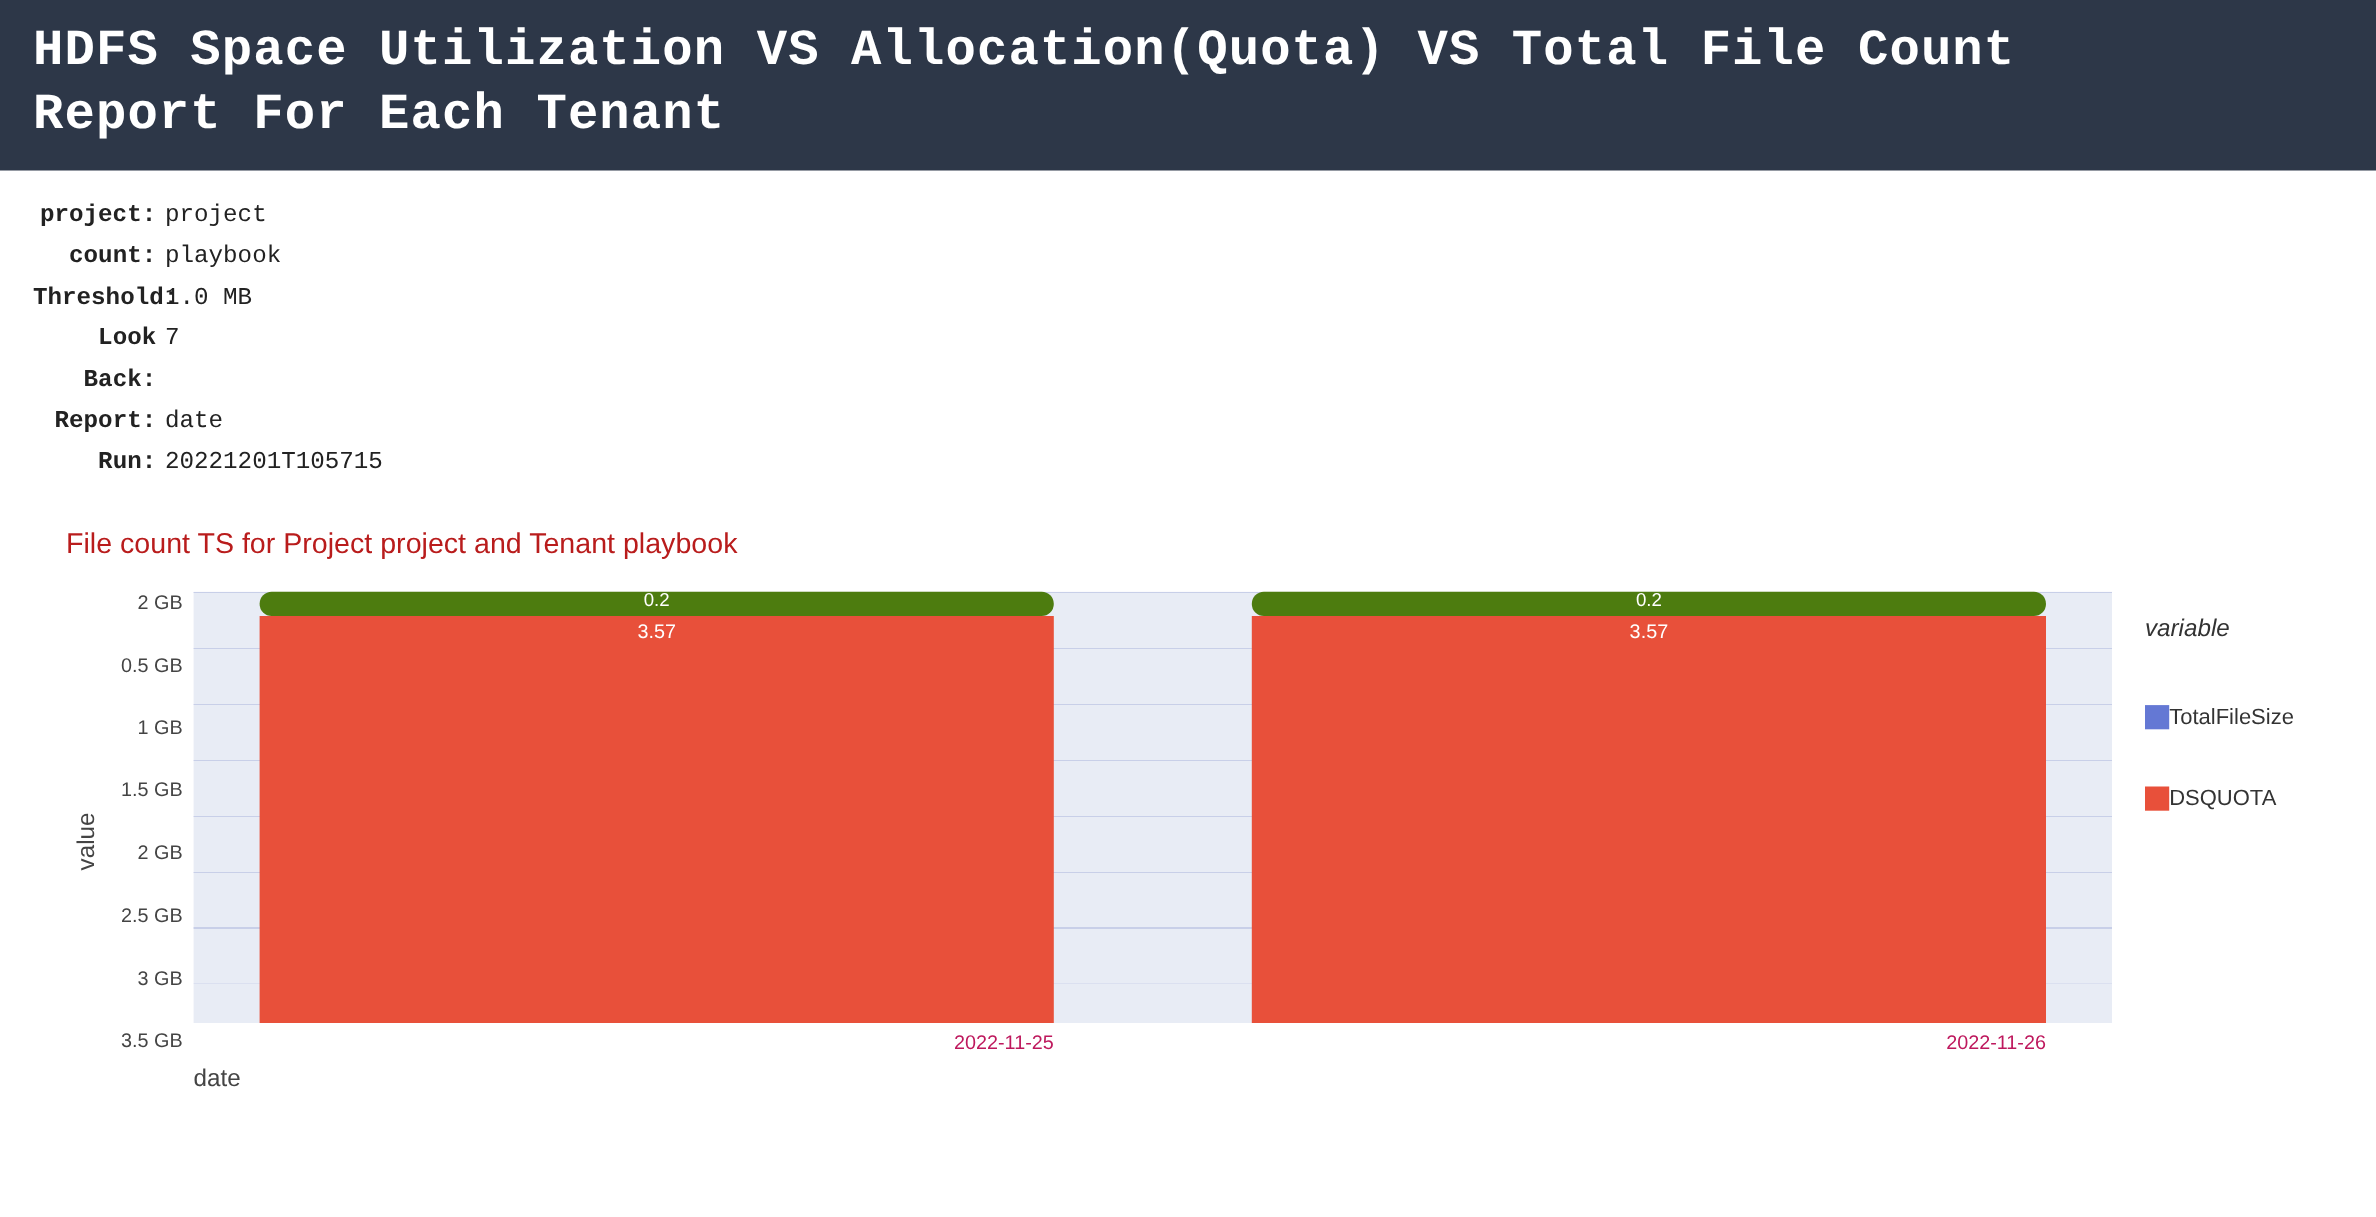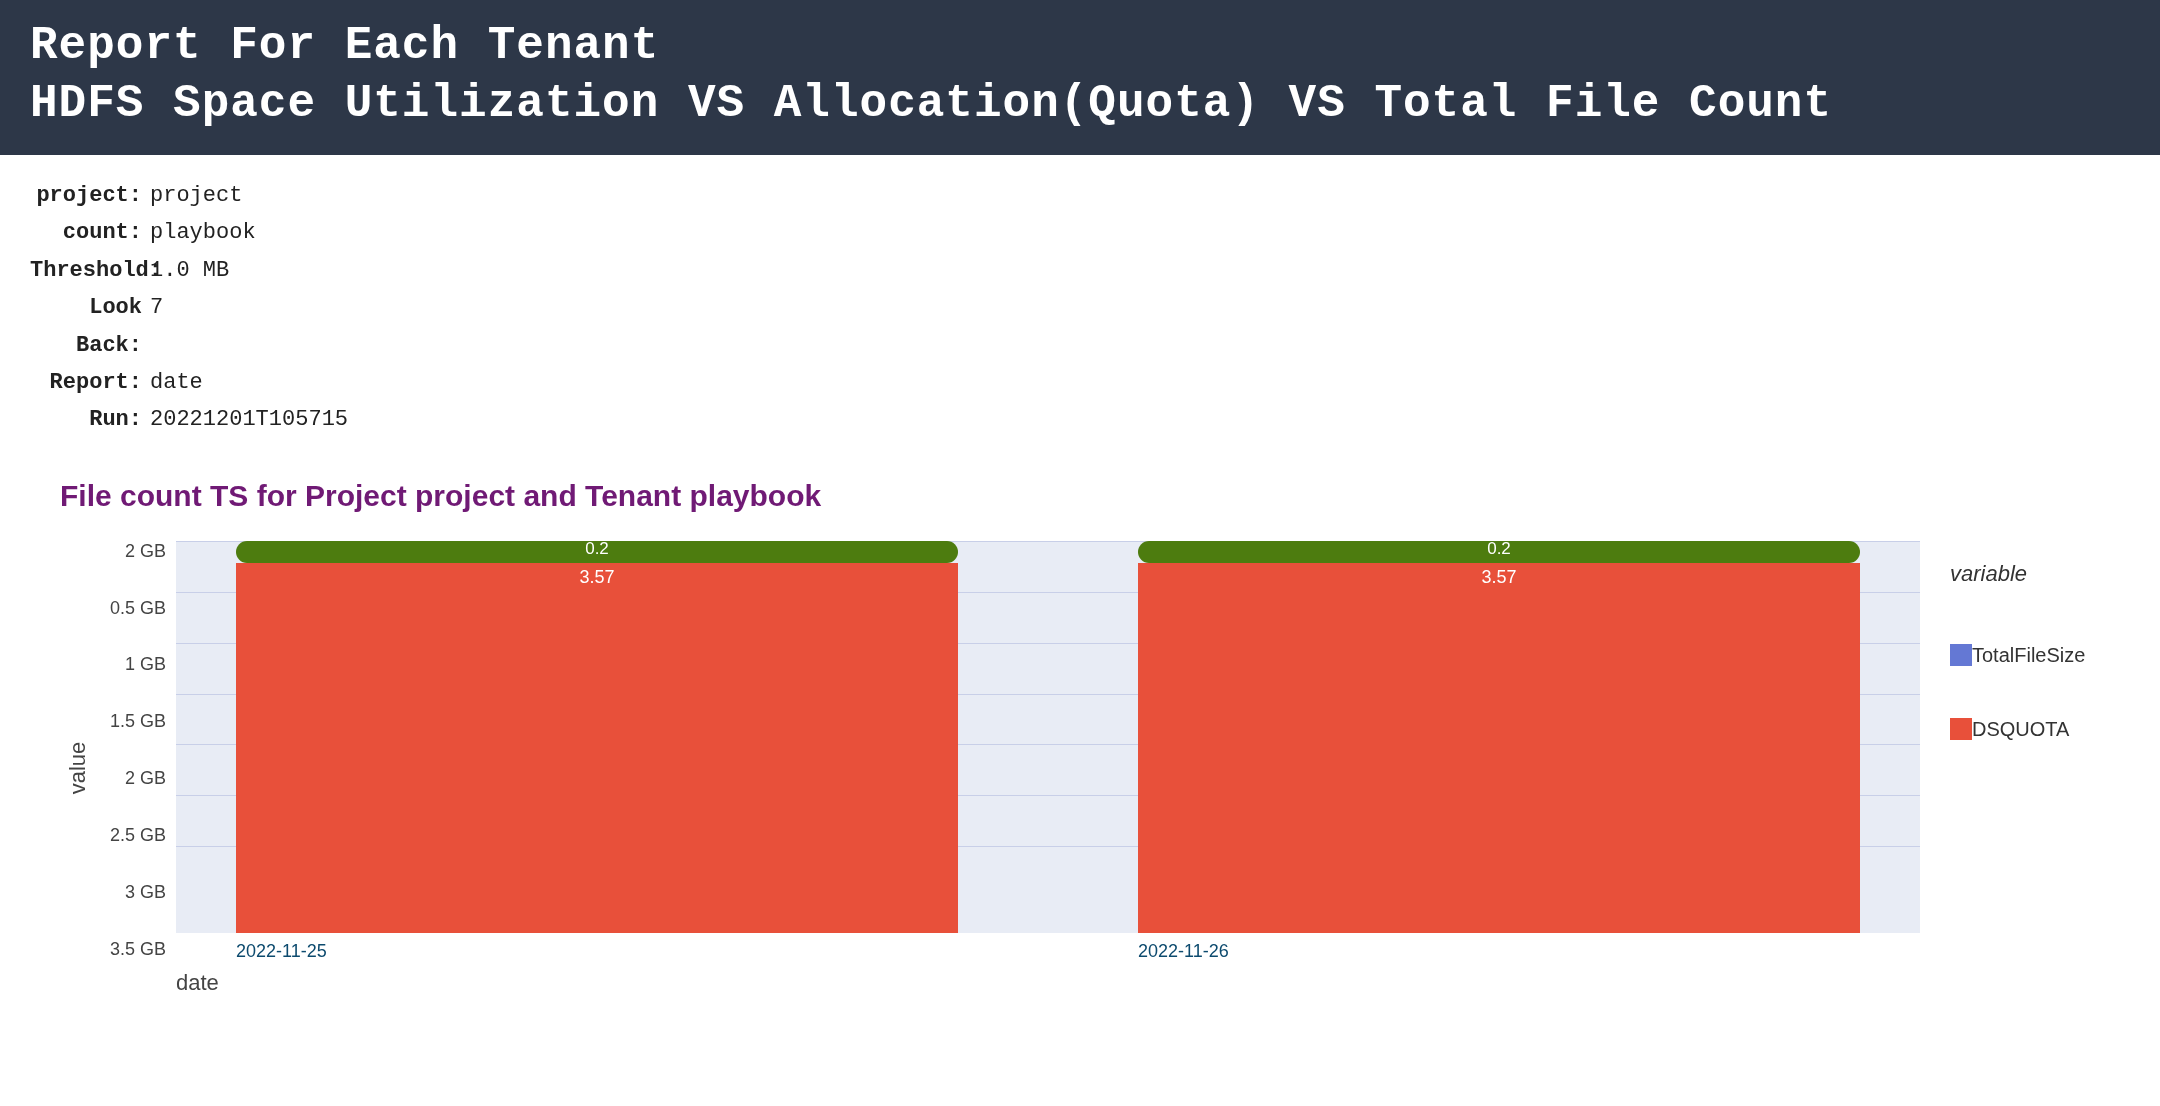--- a/index.html
+++ b/index.html
@@ -42,25 +42,25 @@
 
     .meta-value {
       color: #222;
     }
 
     .chart-section {
       padding: 30px 30px 30px 60px;
     }
 
     .chart-title {
-      color: #701a75;
-      font-size: 30px;
+      color: #b91c1c;
+      font-size: 26px;
       margin-bottom: 28px;
       font-family: Arial, sans-serif;
-      font-weight: bold;
+      font-weight: normal;
     }
 
     .chart-container {
       display: flex;
       align-items: flex-start;
       gap: 30px;
     }
 
     .chart-area {
       display: flex;
@@ -186,23 +186,23 @@
     .x-axis {
       display: flex;
       flex-direction: row;
       padding: 0 60px;
       gap: 180px;
       margin-top: 4px;
     }
 
     .x-tick {
       flex: 1;
-      text-align: left;
+      text-align: right;
       font-size: 18px;
-      color: #0c4a6e;
+      color: #be185d;
       font-family: Arial, sans-serif;
       padding-top: 4px;
     }
 
     .x-axis-label {
       font-size: 22px;
       color: #444;
       font-family: Arial, sans-serif;
       margin-top: 8px;
     }
@@ -257,22 +257,22 @@
       pointer-events: none;
       z-index: 1;
     }
 
     .bar-stack { z-index: 2; }
   </style>
 </head>
 <body>
 
 <div class="header">
+  <div>HDFS Space Utilization VS Allocation(Quota) VS Total File Count</div>
   <div>Report For Each Tenant</div>
-  <div>HDFS Space Utilization VS Allocation(Quota) VS Total File Count</div>
 </div>
 
 <div class="meta-section">
   <div class="meta-row">
     <span class="meta-label">project:</span>
     <span class="meta-value">project</span>
   </div>
   <div class="meta-row">
     <span class="meta-label">count:</span>
     <span class="meta-value">playbook</span>

